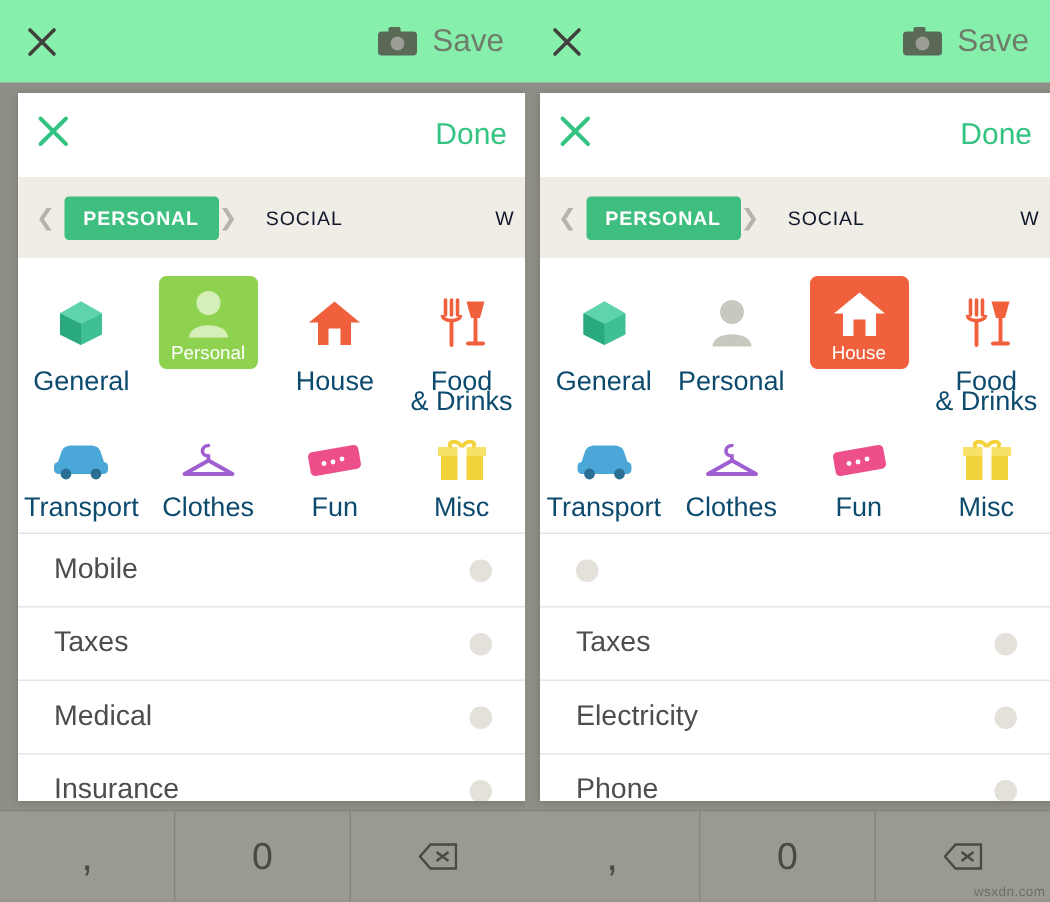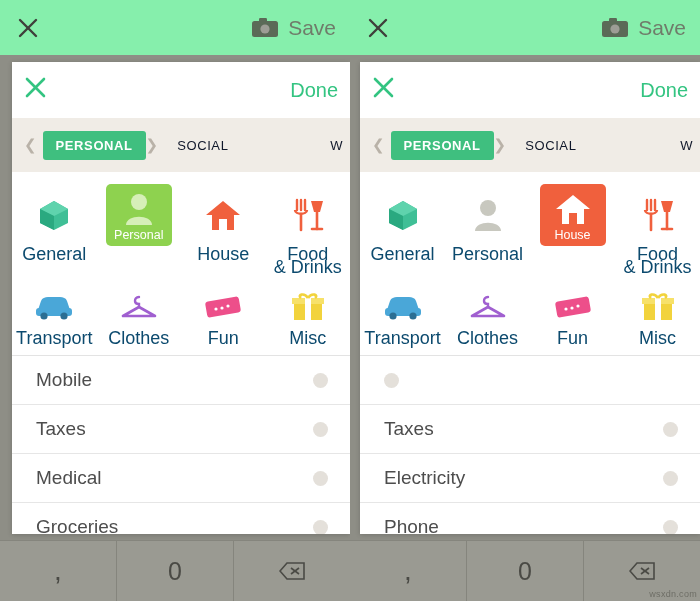--- a/index.html
+++ b/index.html
@@ -388,21 +388,21 @@
       </div>
       <div class="list-item">
         <span class="list-text">Taxes</span>
         <span class="radio"></span>
       </div>
       <div class="list-item">
         <span class="list-text">Medical</span>
         <span class="radio"></span>
       </div>
       <div class="list-item">
-        <span class="list-text">Groceries</span>
+        <span class="list-text">Insurance</span>
         <span class="radio"></span>
       </div>
     </div>
   </div>
 </div>
 
 <div class="screen" id="screen-right">
 
   <div class="topbar">
     <div class="tb-close">

